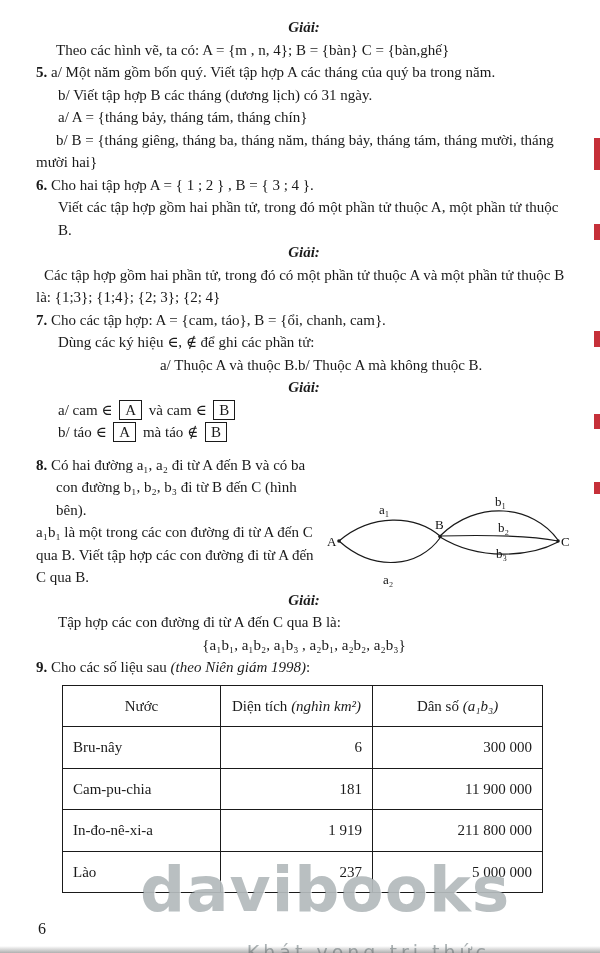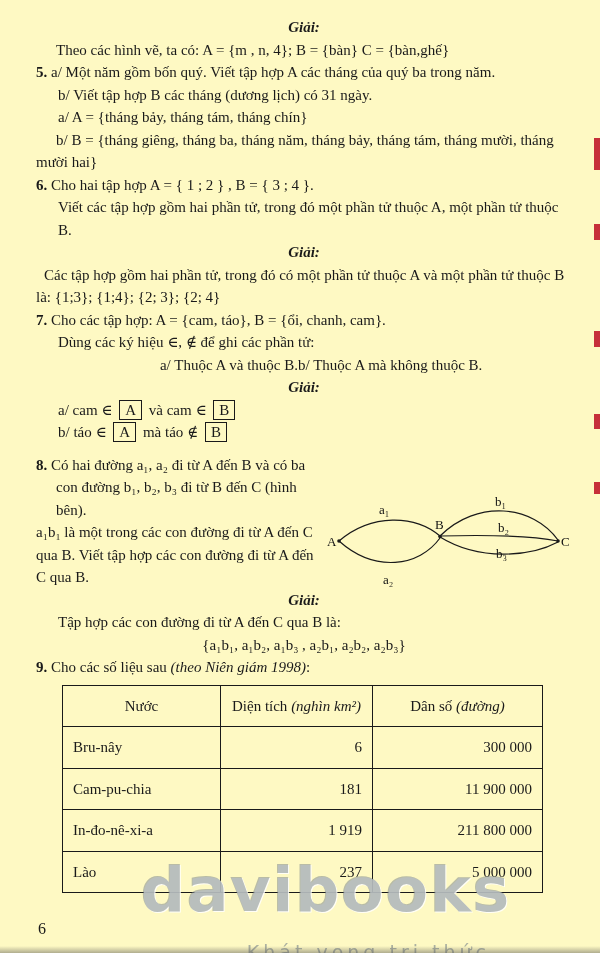--- a/index.html
+++ b/index.html
@@ -1,20 +1,20 @@
 <!DOCTYPE html>
 <html><head>
 <meta charset="utf-8">
 <style>
   * { margin:0; padding:0; box-sizing:border-box; }
   html,body { width:600px; }
   body { background:#e9e9e9; }
   .page {
     position:relative; width:600px; height:953px; overflow:hidden;
-    background:#fef9c3; color:#1a1a1a;
+    background:#ffffff; color:#1a1a1a;
     font-family:"Liberation Serif","DejaVu Serif",serif;
     font-size:15px; line-height:1.5;
   }
   .content { position:relative; padding:16px 28px 0 36px; }
   p.line { margin:0; }
   .giai { text-align:center; font-weight:700; font-style:italic; margin:5px 0 4px 0; }
   .ti20 { text-indent:20px; }
   .ti8  { text-indent:8px; }
   .pl20 { padding-left:22px; }
   .hang { padding-left:20px; text-indent:-20px; }
@@ -138,21 +138,21 @@
     <p class="line pl20">Tập hợp các con đường đi từ A đến C qua B là:</p>
     <p class="line center mt4">{a₁b₁, a₁b₂, a₁b₃ , a₂b₁, a₂b₂, a₂b₃}</p>
 
     <p class="line hang mt8"><span class="num">9.</span> <span>Cho các số liệu sau </span><span class="it">(theo Niên giám 1998)</span><span>:</span></p>
 
     <table class="data">
       <thead>
         <tr>
           <th>Nước</th>
           <th><span>Diện tích </span><span class="it">(nghìn km²)</span></th>
-          <th><span>Dân số </span><span class="it">(đường)</span></th>
+          <th><span>Dân số </span><span class="it">(a₁b₃)</span></th>
         </tr>
       </thead>
       <tbody>
         <tr>
           <td class="country">Bru-nây</td>
           <td class="numA">6</td>
           <td class="numP">300 000</td>
         </tr>
         <tr>
           <td class="country">Cam-pu-chia</td>

